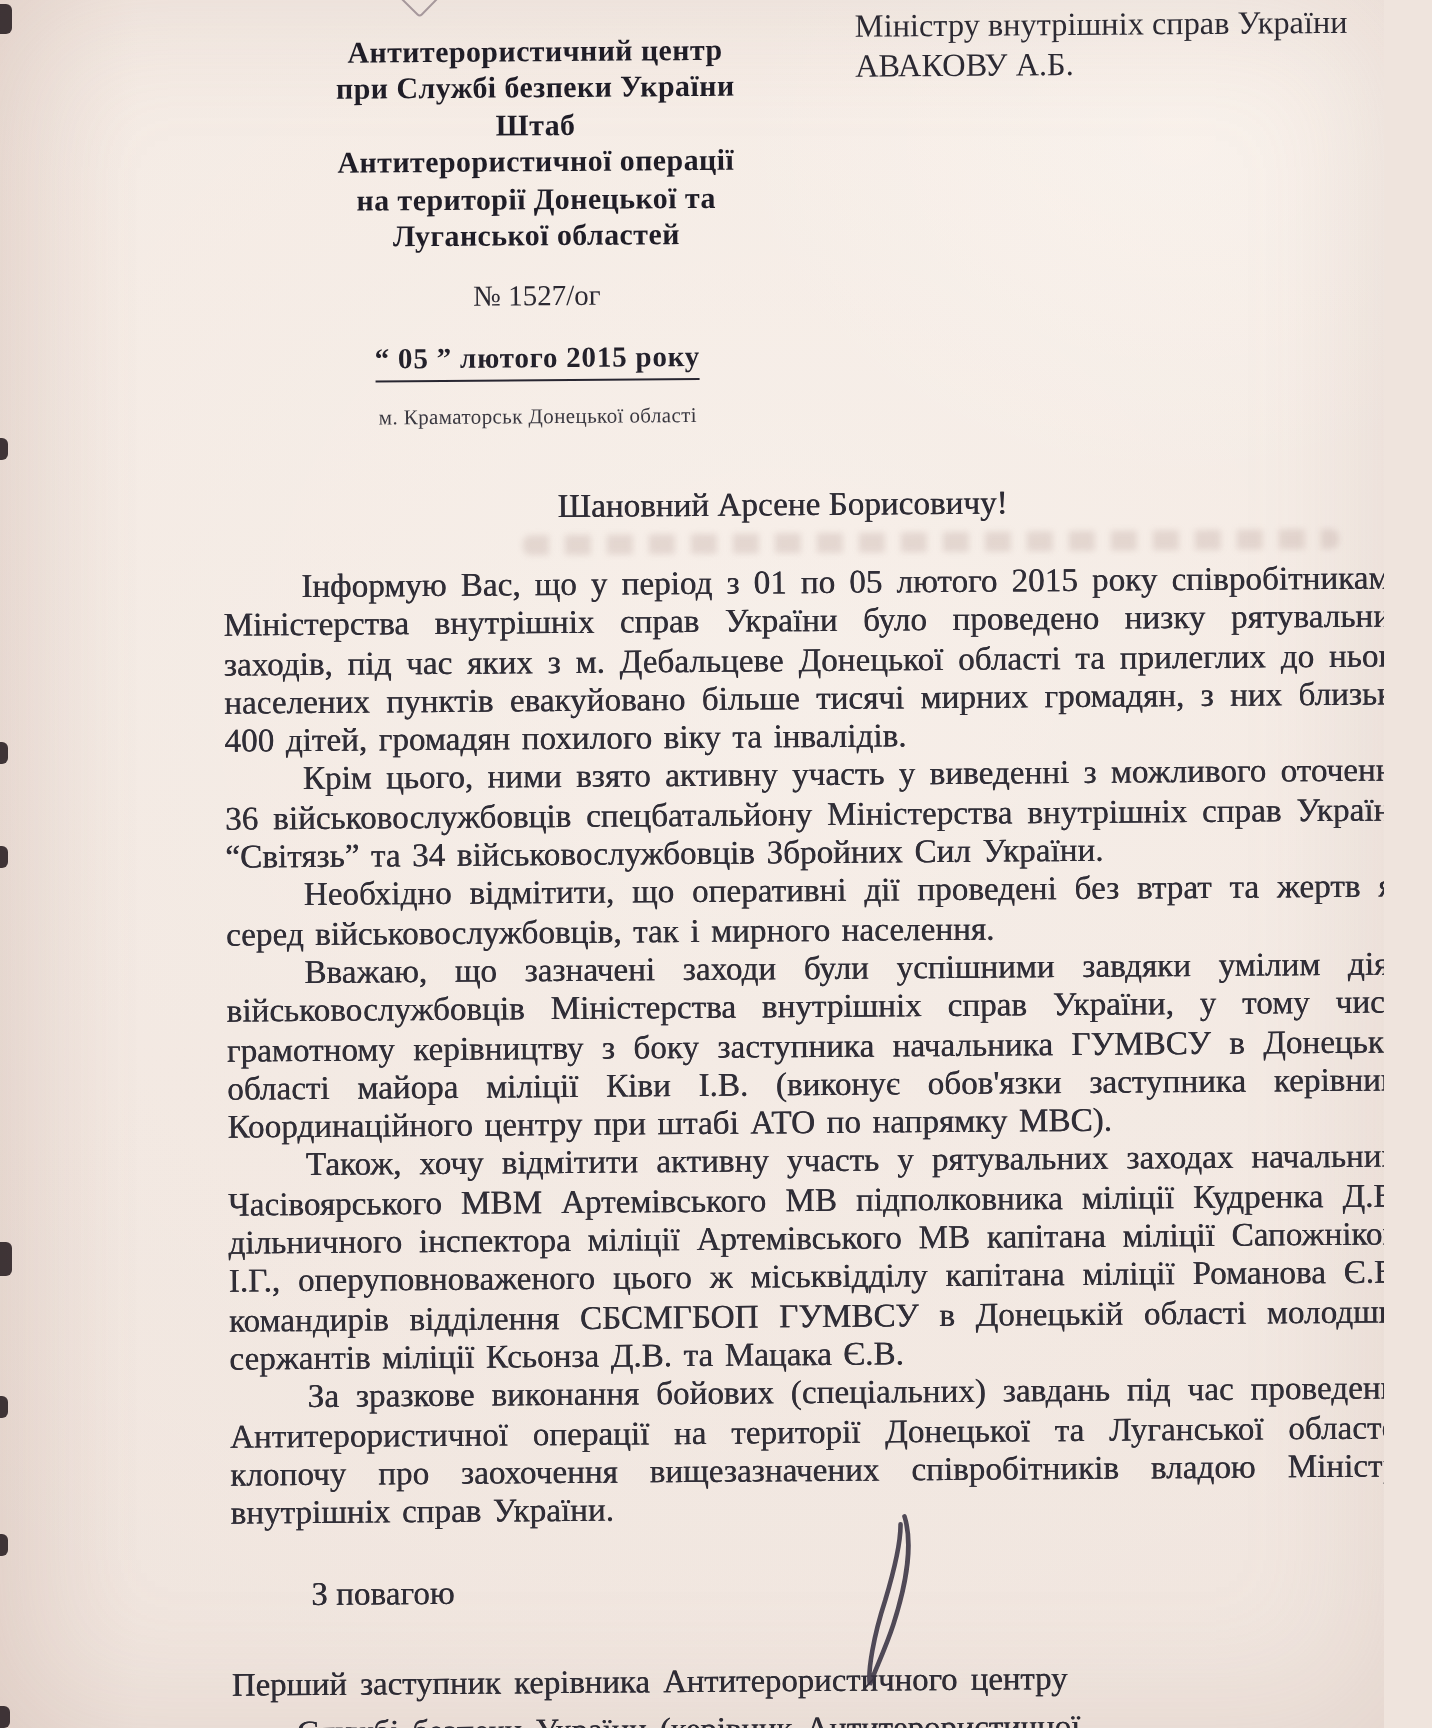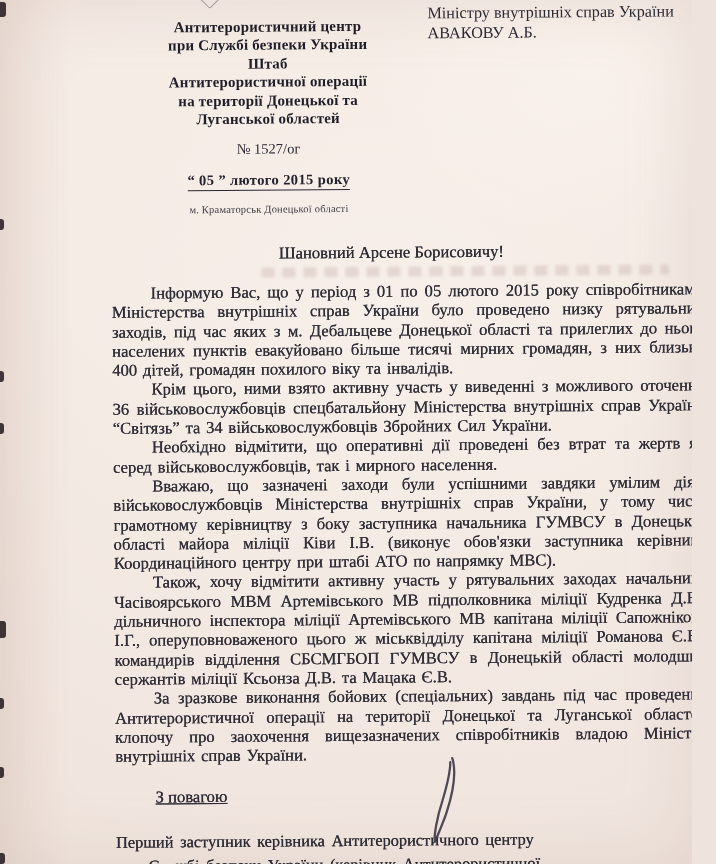--- a/index.html
+++ b/index.html
@@ -59,21 +59,21 @@
   }
   .body-text{
     position:absolute;top:282px;left:112px;width:592px;
     font-size:16.6px;line-height:19.3px;text-align:justify;
     word-spacing:1.6px;color:#302e37;
     text-shadow:.2px 0 0 currentColor;
   }
   .body-text p{margin:0;text-indent:39px;}
   .closing{
     position:absolute;top:786px;left:152px;
-    font-size:16.6px;color:#2e2c35;text-shadow:.2px 0 0 currentColor;text-decoration:underline;
+    font-size:16.6px;color:#2e2c35;text-shadow:.2px 0 0 currentColor;
   }
   .signature-block{
     position:absolute;top:829px;left:112px;width:480px;
     font-size:16.4px;line-height:23.5px;color:#2e2c35;
     word-spacing:2.5px;text-shadow:.2px 0 0 currentColor;
   }
   .signature-stroke{
     position:absolute;left:418px;top:756px;width:44px;height:92px;
     opacity:.88;
   }

